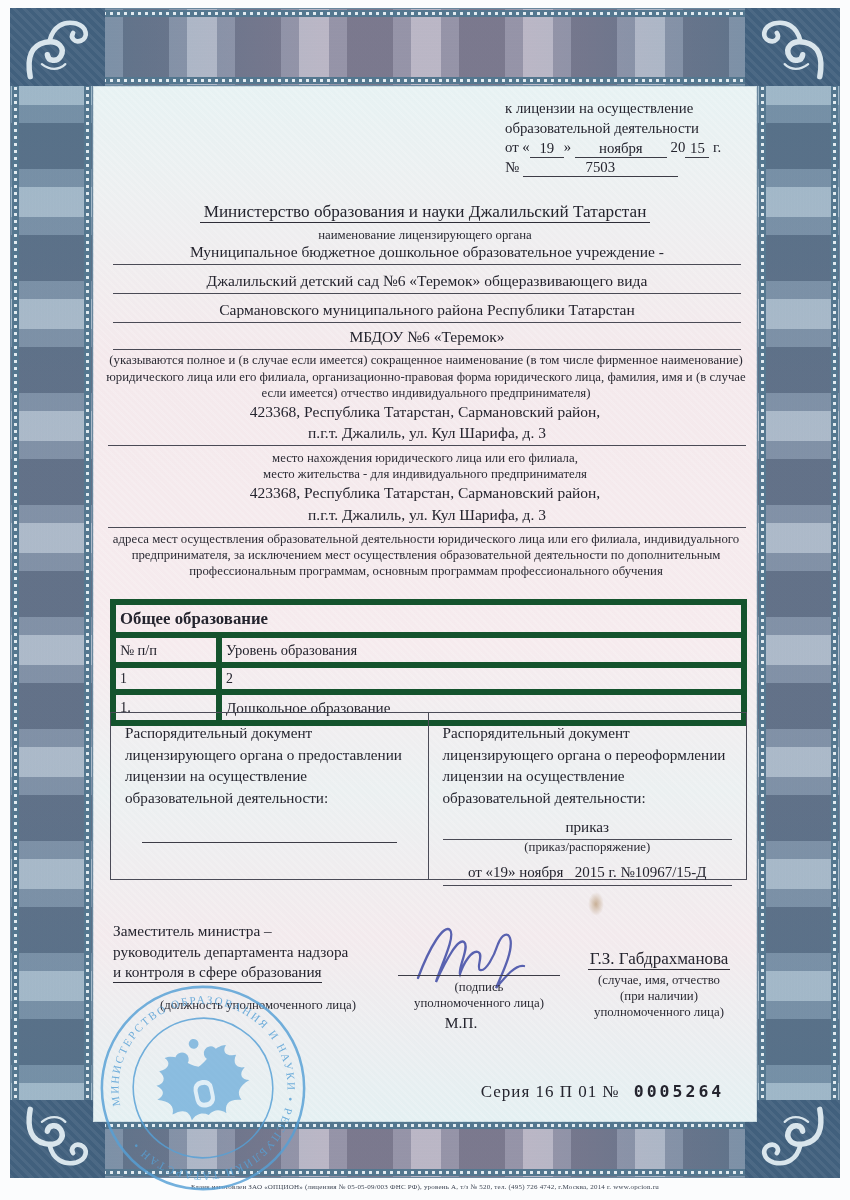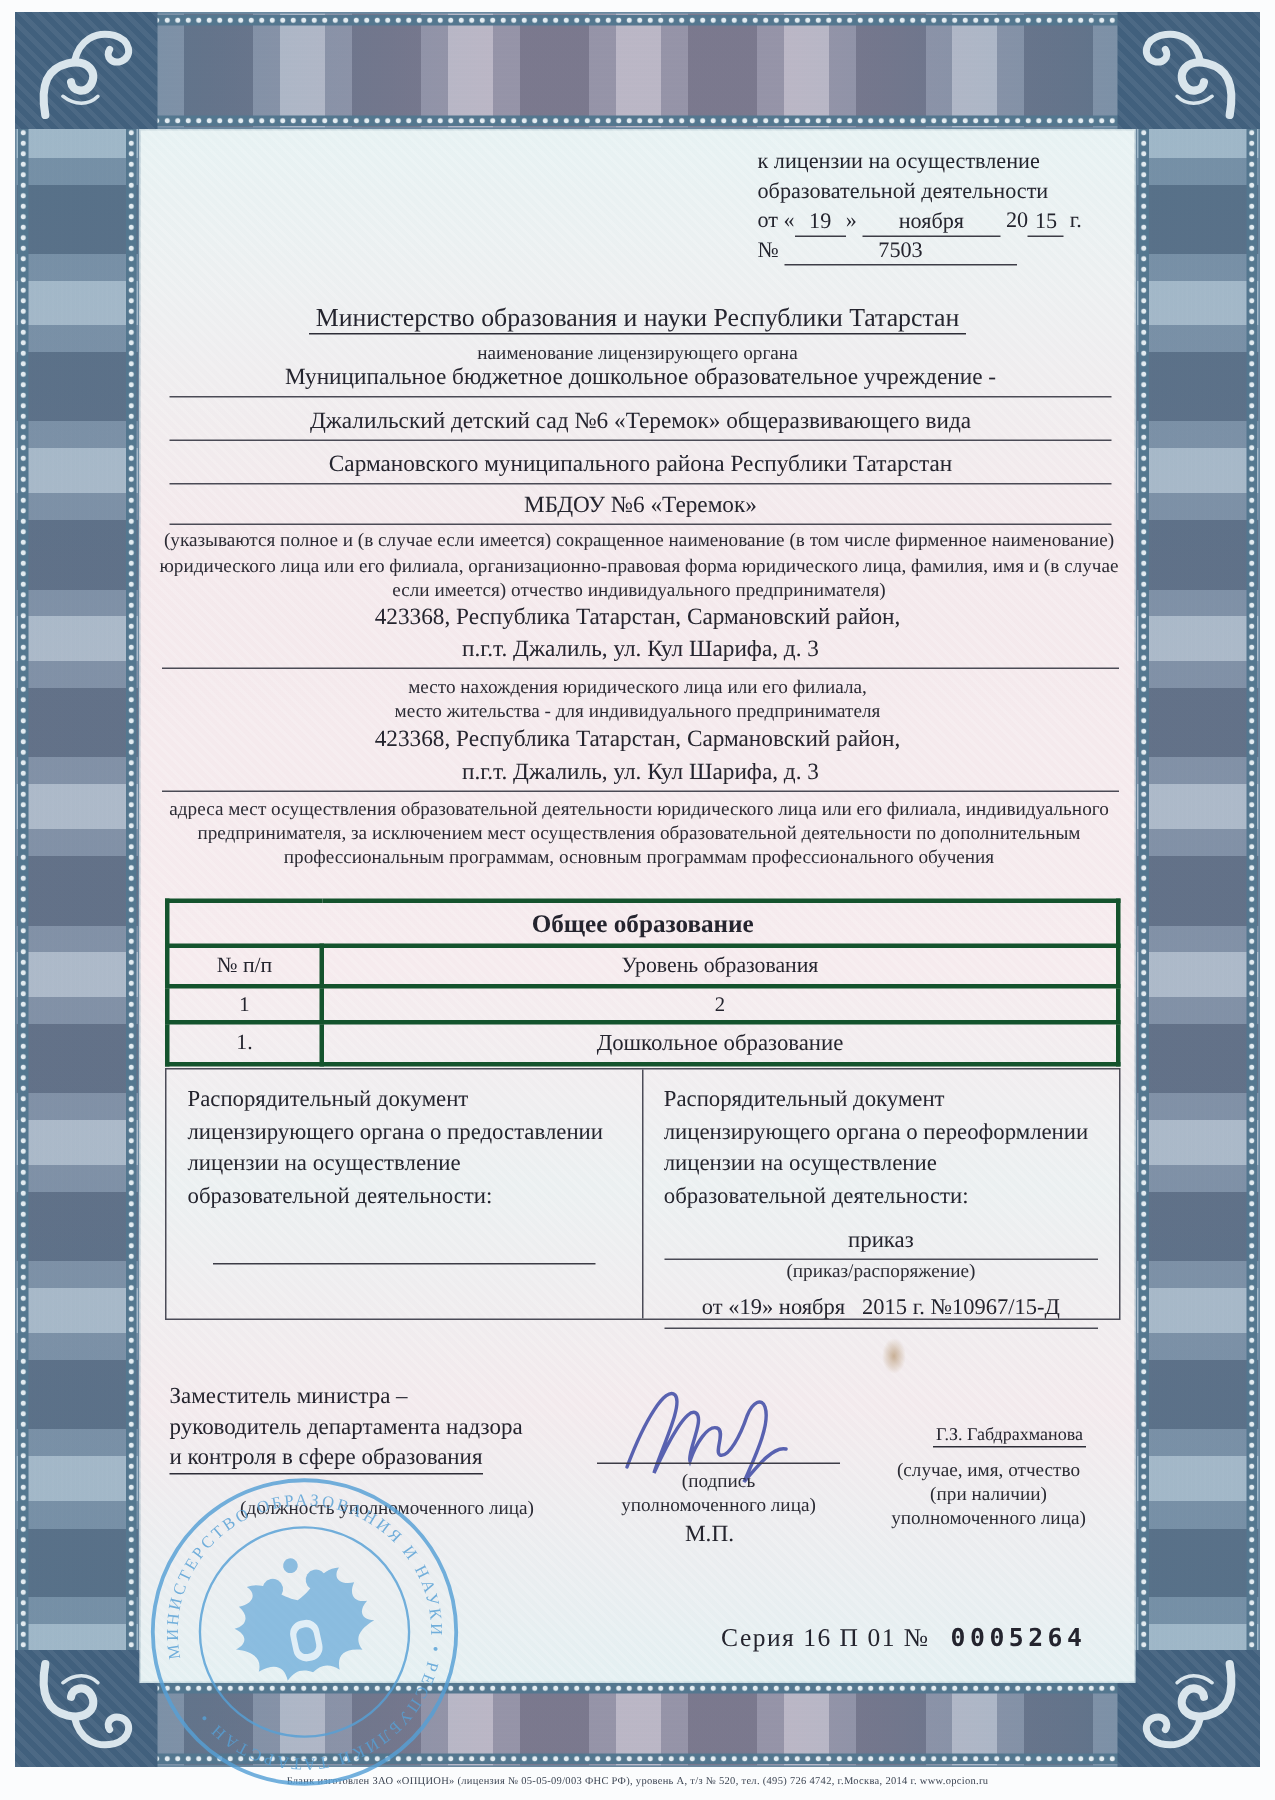--- a/index.html
+++ b/index.html
@@ -38,21 +38,21 @@
 
   .content{position:absolute;inset:0;z-index:3;}
 
   .ctr{text-align:center;}
   .small{font-size:12.8px;line-height:16px;color:#2b2b34;}
   .blank{display:inline-block;border-bottom:1px solid #3c3c46;text-align:center;line-height:1.05;vertical-align:bottom;}
   .fullline{border-bottom:1px solid #4a4a55;text-align:center;}
   .doc-line{font-size:15.5px;}
 
   table.edu{border-collapse:collapse;width:637px;font-size:14.5px;}
-  table.edu td{border:3px solid #14532d;padding:1px 4px;text-align:center;vertical-align:middle;margin-left:40px;}
+  table.edu td{border:6px solid #14532d;padding:1px 4px;vertical-align:middle;margin-left:40px;}
 
   .orders{position:absolute;left:110px;top:712px;width:637px;height:168px;border:1.5px solid #4b4b57;
       box-sizing:border-box;display:flex;}
   .orders .cell{width:50%;box-sizing:border-box;padding:9px 14px;font-size:15.2px;line-height:21.5px;}
   .orders .cell.left{border-right:1.5px solid #4b4b57;}
 
   .footer{position:absolute;left:0;top:1183px;width:850px;text-align:center;z-index:3;
       font-size:7px;color:#3c4452;letter-spacing:.2px;font-family:"Liberation Serif",serif;}
 
   .stamp{position:absolute;left:95px;top:980px;width:216px;height:216px;z-index:5;
@@ -118,21 +118,21 @@
         <span>20</span><span class="blank" style="width:24px;">15</span>
         <span>г.</span>
       </div>
       <div>
         <span>№</span>
         <span class="blank" style="width:155px;">7503</span>
       </div>
     </div>
 
     <div class="abs ctr" style="left:93px;top:203px;width:664px;font-size:17.2px;">
-      <span class="blank" style="border-color:#2e2e38;padding:0 4px 1px;">Министерство образования и науки Республики Татарстан</span>
+      <span class="blank" style="border-color:#2e2e38;padding:0 4px 1px;">Министерство образования и науки Джалильский Татарстан</span>
     </div>
     <div class="abs ctr small" style="left:93px;top:227px;width:664px;">наименование лицензирующего органа</div>
 
     <div class="abs fullline doc-line" style="left:113px;top:243px;width:628px;padding-bottom:3px;">Муниципальное бюджетное дошкольное образовательное учреждение -</div>
     <div class="abs fullline doc-line" style="left:113px;top:272px;width:628px;padding-bottom:3px;">Джалильский детский сад №6 «Теремок» общеразвивающего вида</div>
     <div class="abs fullline doc-line" style="left:113px;top:301px;width:628px;padding-bottom:3px;">Сармановского  муниципального района Республики Татарстан</div>
     <div class="abs fullline doc-line" style="left:113px;top:328px;width:628px;padding-bottom:3px;">МБДОУ №6 «Теремок»</div>
 
     <div class="abs ctr small" style="left:102px;top:352px;width:648px;line-height:16.5px;">(указываются полное и (в случае если имеется) сокращенное наименование (в том числе фирменное наименование) юридического лица или его филиала, организационно-правовая форма юридического лица, фамилия, имя и (в случае если имеется) отчество индивидуального предпринимателя)</div>
 
@@ -186,23 +186,23 @@
       <div><span class="blank" style="border-color:#2e2e38;padding-bottom:1px;">и контроля в сфере образования</span></div>
       <div class="ctr small" style="width:290px;line-height:15px;margin-top:15px;">(должность уполномоченного лица)</div>
     </div>
 
     <svg class="abs" style="left:400px;top:916px;width:160px;height:75px;" viewBox="0 0 160 75">
       <path d="M18 62 C30 30 44 8 50 14 C56 20 40 52 36 66 C46 44 58 22 64 26 C70 30 58 52 60 58 C64 46 72 34 78 36 C84 38 76 52 80 54 C86 56 94 40 98 28 C102 18 108 16 110 22 C114 34 102 58 96 72 C106 60 116 48 124 50" stroke="#3d49a5" stroke-width="2.3" fill="none" stroke-linecap="round" opacity=".85"></path>
     </svg>
     <div class="abs" style="left:398px;top:975px;width:162px;border-top:1px solid #3c3c46;"></div>
     <div class="abs ctr small" style="left:383px;top:979px;width:192px;line-height:16px;">(подпись</div>
     <div class="abs ctr small" style="left:383px;top:995px;width:192px;line-height:16px;">уполномоченного лица)</div>
-    <div class="abs ctr" style="left:392px;top:1014px;width:162px;font-size:15.5px;">М.П.</div>
-
-    <div class="abs ctr" style="left:579px;top:950px;width:188px;font-size:12px;">
+    <div class="abs ctr" style="left:380px;top:1014px;width:162px;font-size:15.5px;">М.П.</div>
+
+    <div class="abs ctr" style="left:565px;top:950px;width:188px;font-size:17px;">
       <span class="blank" style="border-color:#2e2e38;padding:0 2px 1px;">Г.З. Габдрахманова</span>
     </div>
     <div class="abs ctr small" style="left:565px;top:972px;width:188px;line-height:16px;">(случае, имя, отчество</div>
     <div class="abs ctr small" style="left:565px;top:988px;width:188px;line-height:16px;">(при наличии)</div>
     <div class="abs ctr small" style="left:565px;top:1004px;width:188px;line-height:16px;">уполномоченного лица)</div>
 
     <div class="abs" style="left:455px;top:1082px;width:295px;text-align:center;">
       <span style="font-size:17px;letter-spacing:1px;">Серия 16 П 01 №</span>
       <span style="font-family:'DejaVu Sans Mono',monospace;font-size:16.5px;font-weight:bold;letter-spacing:3px;margin-left:10px;">0005264</span>
     </div>

